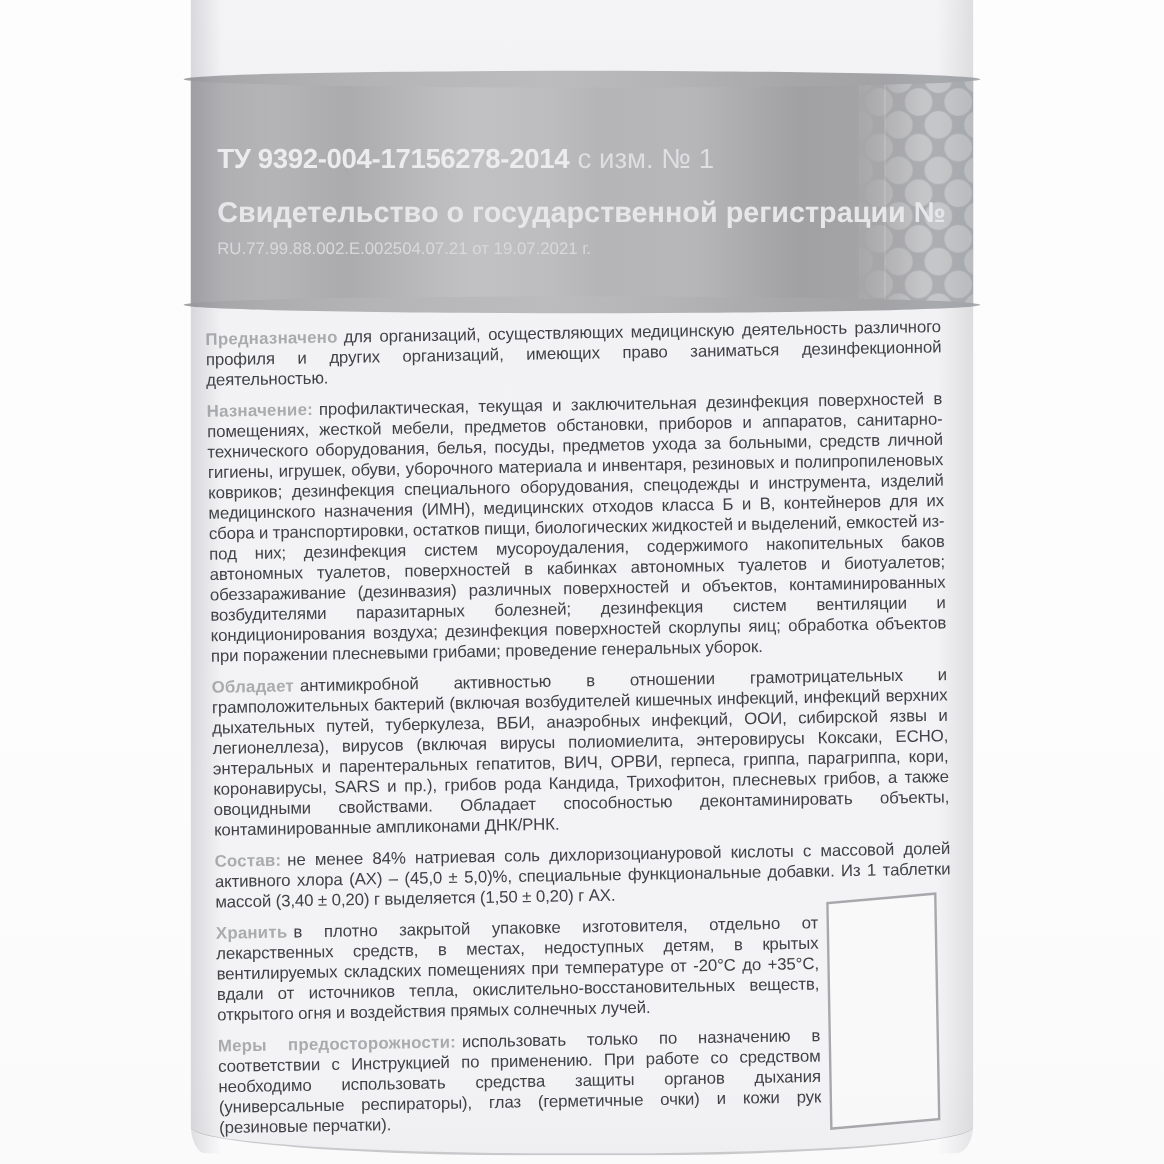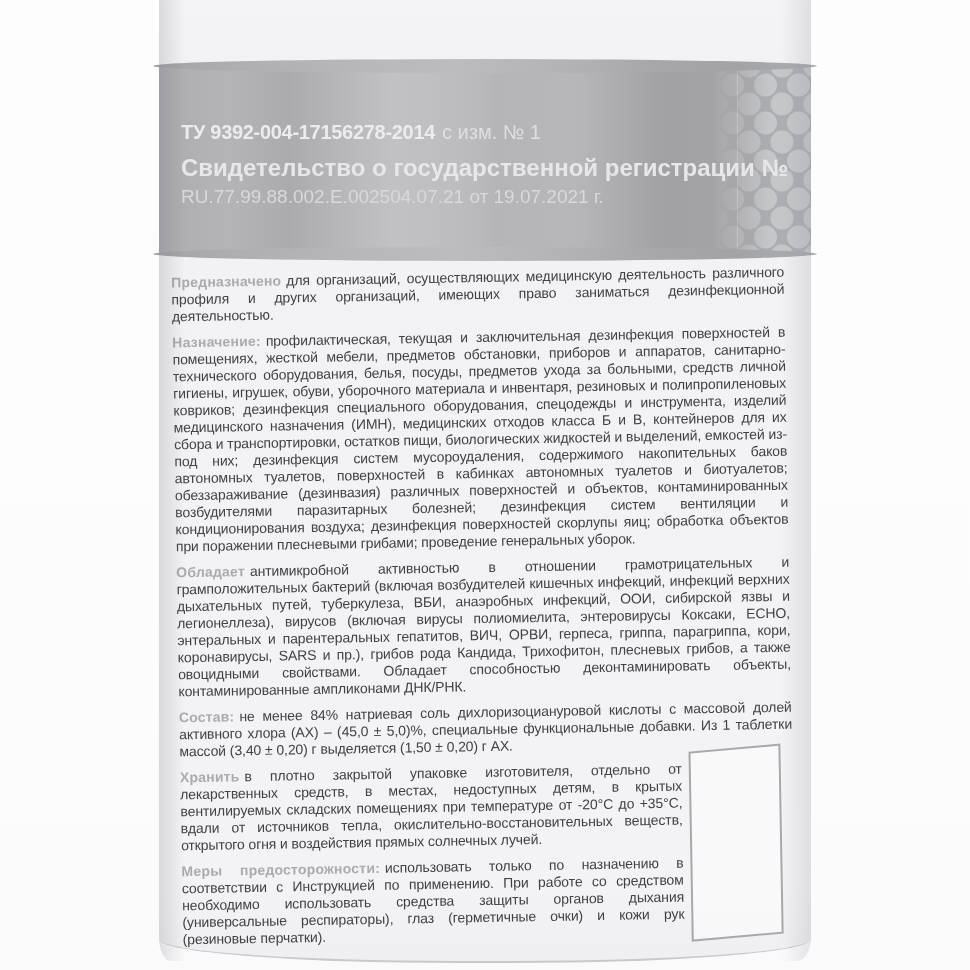--- a/index.html
+++ b/index.html
@@ -39,25 +39,25 @@
       radial-gradient(circle,rgba(255,255,255,0.30) 11px,rgba(255,255,255,0) 12px);
     background-size:33px 38px,33px 38px;
     background-position:0 0,16.5px 19px;
   }
   .honeycomb::after{
     content:"";position:absolute;inset:0;
     background:linear-gradient(90deg,#a7a7aa 0%,rgba(167,167,170,0) 55%);
   }
   .band-seam{position:absolute;left:578px;top:0;bottom:0;width:1px;background:rgba(255,255,255,0.22);}
   .band-text{position:absolute;left:22px;top:55px;color:#e9e9eb;}
-  .band-line1{font-size:20px;line-height:22px;margin-bottom:14px;white-space:nowrap;}
+  .band-line1{font-size:23px;line-height:22px;margin-bottom:24px;white-space:nowrap;}
   .band-bold{font-weight:700;letter-spacing:-0.3px;color:#ececee;}
   .band-note{font-weight:400;margin-left:7px;color:#dfdfe2;}
   .band-line2{font-size:24px;line-height:22px;font-weight:700;margin-bottom:7px;color:#e7e7e9;white-space:nowrap;}
-  .band-line3{font-size:19px;line-height:22px;font-weight:400;color:#d9d9dc;white-space:nowrap;}
+  .band-line3{font-size:14px;line-height:22px;font-weight:400;color:#d9d9dc;white-space:nowrap;}
   
   .label-text{
     position:absolute;left:18px;top:269px;width:613px;
     transform:rotate(-1deg);transform-origin:50% 50%;
     font-size:14px;line-height:17px;color:#404245;text-align:justify;
     letter-spacing:-0.1px;
   }
   .para{margin:0 0 9px 0;}
   .para.narrow{padding-right:111px;}
   .head{font-weight:700;color:#a9abad;margin-right:5px;letter-spacing:0.2px;}

